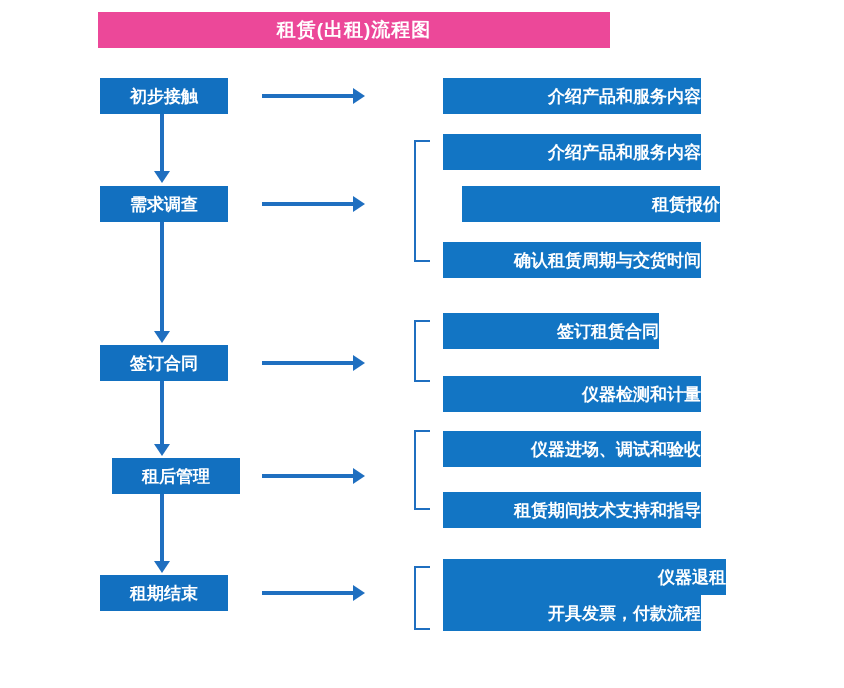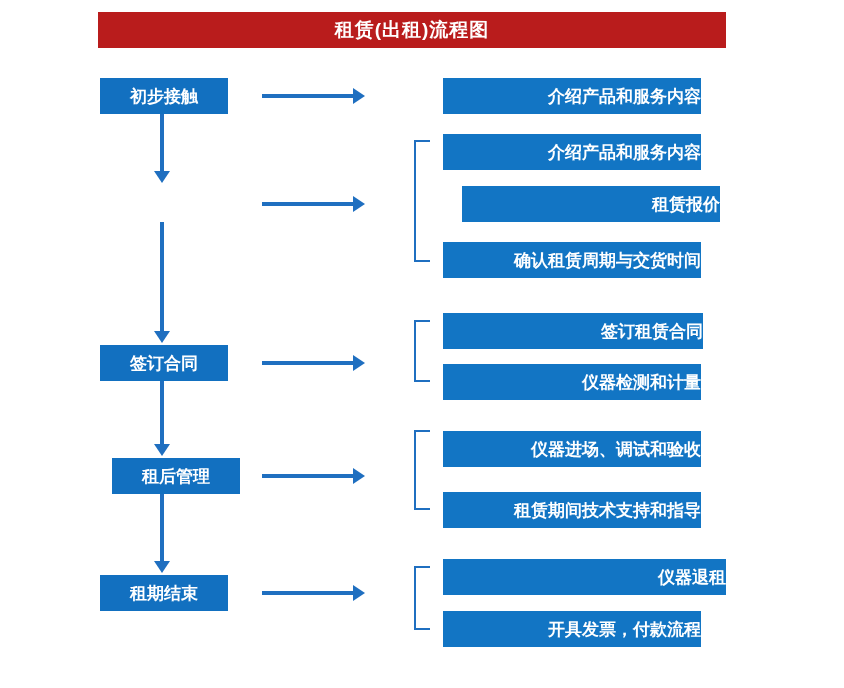--- a/index.html
+++ b/index.html
@@ -14,23 +14,23 @@
     position: relative;
     width: 844px;
     height: 688px;
     background: #ffffff;
     overflow: hidden;
   }
   .title-bar {
     position: absolute;
     left: 98px;
     top: 12px;
-    width: 628px;
+    width: 512px;
     height: 36px;
-    background: #b91c1c;
+    background: #ec4899;
     color: #ffffff;
     font-size: 19px;
     font-weight: bold;
     display: flex;
     align-items: center;
     justify-content: center;
     letter-spacing: 1px;
   }
   .node {
     position: absolute;
@@ -104,20 +104,23 @@
 </head>
 <body>
 
 <div id="canvas">
 
   <div class="title-bar">租赁(出租)流程图</div>
 
   <div class="node left" style="left:100px; top:78px;">
     <span>初步接触</span>
   </div>
+  <div class="node left" style="left:100px; top:186px;">
+    <span>需求调查</span>
+  </div>
   <div class="node left" style="left:100px; top:345px;">
     <span>签订合同</span>
   </div>
   <div class="node left" style="left:112px; top:458px;">
     <span>租后管理</span>
   </div>
   <div class="node left" style="left:100px; top:575px;">
     <span>租期结束</span>
   </div>
 
@@ -142,32 +145,32 @@
   </div>
   <div class="node right" style="left:443px; top:134px; width:258px;">
     <span>介绍产品和服务内容</span>
   </div>
   <div class="node right" style="left:425px; top:186px; width:258px;margin-left:37px;">
     <span>租赁报价</span>
   </div>
   <div class="node right" style="left:443px; top:242px; width:258px;">
     <span>确认租赁周期与交货时间</span>
   </div>
-  <div class="node right" style="left:443px; top:313px; width:260px;">
+  <div class="node right" style="left:443px; top:313px; width:216px;">
     <span>签订租赁合同</span>
   </div>
-  <div class="node right" style="left:443px; top:364px; width:258px;">
+  <div class="node right" style="left:443px; top:376px; width:258px;">
     <span>仪器检测和计量</span>
   </div>
   <div class="node right" style="left:443px; top:431px; width:258px;">
     <span>仪器进场、调试和验收</span>
   </div>
   <div class="node right" style="left:443px; top:492px; width:258px;padding-left:27px;">
     <span>租赁期间技术支持和指导</span>
   </div>
   <div class="node right" style="left:443px; top:559px; width:283px;">
     <span>仪器退租</span>
   </div>
-  <div class="node right" style="left:443px; top:611px; width:258px;">
+  <div class="node right" style="left:443px; top:595px; width:258px;">
     <span>开具发票，付款流程</span>
   </div>
 
 </div>
 
 </body></html>

